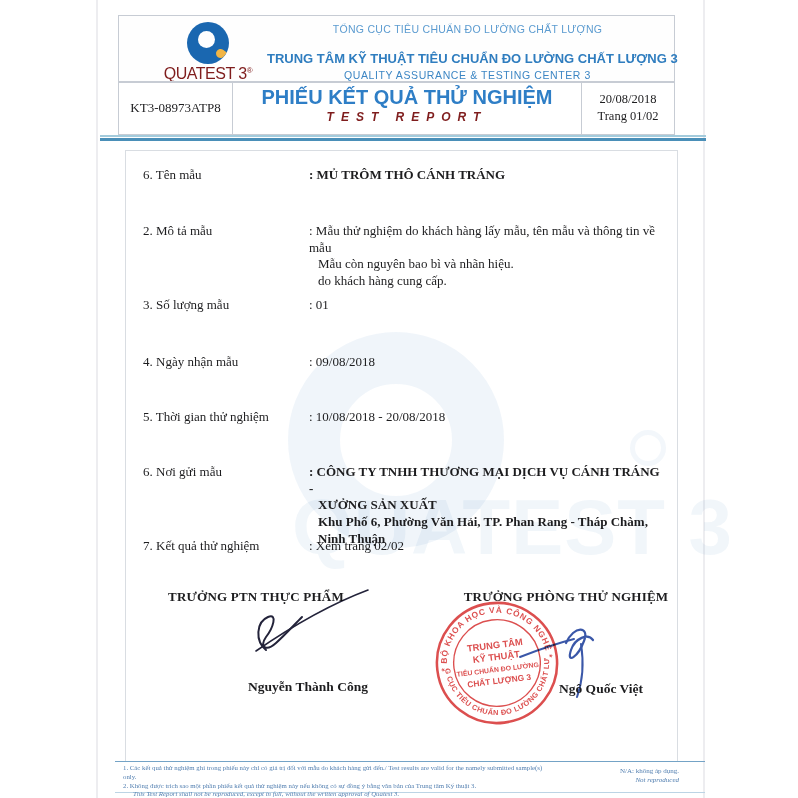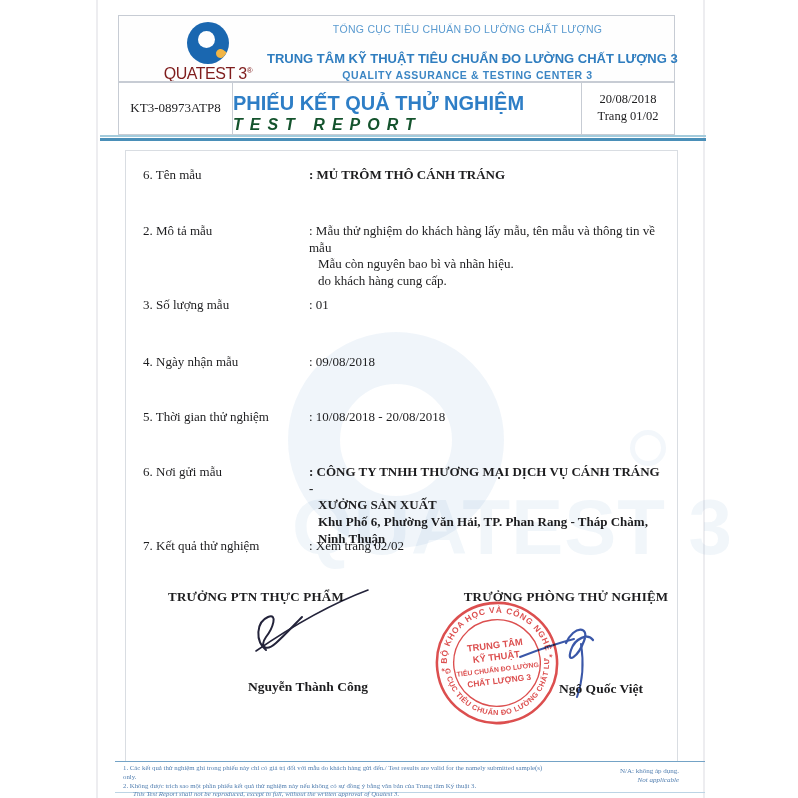--- a/index.html
+++ b/index.html
@@ -21,30 +21,30 @@
   .ring .hole{position:absolute;left:11px;top:9px;width:17px;height:17px;border-radius:50%;background:#fefefe;}
   .ring .tick{position:absolute;right:4px;bottom:6px;width:9px;height:9px;background:#f2b545;
               border-radius:60% 10% 60% 60%;transform:rotate(35deg);}
   .logoname{font-family:"Liberation Sans","DejaVu Sans",sans-serif;font-weight:normal;color:#7f1d1d;
             font-size:16px;letter-spacing:-0.5px;white-space:nowrap;}
   .logoname sup{font-size:8px;}
   .orgs{position:absolute;left:148px;right:6px;top:7px;text-align:center;
         font-family:"Liberation Sans","DejaVu Sans",sans-serif;}
   .org1{font-size:10.5px;color:#5b9bd0;letter-spacing:0.3px;}
   .org2{font-size:13px;font-weight:bold;color:#2f7dbf;margin-top:16px;white-space:nowrap;}
-  .org3{font-size:10.5px;font-weight:bold;color:#3c86c4;margin-top:3px;letter-spacing:0.6px;}
+  .org3{font-size:10.5px;font-weight:normal;color:#3c86c4;margin-top:3px;letter-spacing:0.6px;}
   
   .tbar{position:absolute;left:118px;top:81px;width:555px;height:52px;border:1px solid #c7ccd4;
         display:flex;align-items:stretch;}
   .tcell-no{width:113px;display:flex;align-items:center;justify-content:center;font-size:13px;
             border-right:1px solid #c7ccd4;}
-  .tcell-main{flex:1;padding-top:10px;border-right:1px solid #c7ccd4;}
+  .tcell-main{flex:1;text-align:center;padding-top:4px;border-right:1px solid #c7ccd4;}
   .t-vi{font-family:"Liberation Sans","DejaVu Sans",sans-serif;font-weight:bold;font-size:20px;color:#2e7ec6;}
   .t-en{font-family:"Liberation Sans","DejaVu Sans",sans-serif;font-weight:bold;font-style:italic;
-        font-size:16px;color:#14532d;letter-spacing:7px;margin-top:1px;}
+        font-size:12px;color:#7f1d1d;letter-spacing:7px;margin-top:1px;}
   .tcell-date{width:92px;display:flex;flex-direction:column;align-items:center;justify-content:center;
               font-size:12.5px;line-height:1.35;}
   .rule1{position:absolute;left:100px;top:135px;width:606px;height:2px;background:#a3cbdc;}
   .rule2{position:absolute;left:100px;top:138px;width:606px;height:3px;background:#4a8fb8;}
   
   .content{position:absolute;left:125px;top:150px;width:551px;height:610px;border:1px solid #d9dde2;}
   .row{position:absolute;left:0;width:100%;}
   .lbl{position:absolute;left:17px;top:0;width:168px;font-size:13px;}
   .val{position:absolute;left:183px;top:0;width:355px;font-size:13px;line-height:1.28;}
   .val .cont{margin-left:9px;}
@@ -191,17 +191,17 @@
 
   <div class="footer">
     <div class="notes">
       <div>1. Các kết quả thử nghiệm ghi trong phiếu này chỉ có giá trị đối với mẫu do khách hàng gửi đến./ Test results are valid for the namely submitted sample(s) only.</div>
       <div>2. Không được trích sao một phần phiếu kết quả thử nghiệm này nếu không có sự đồng ý bằng văn bản của Trung tâm Kỹ thuật 3.</div>
       <div class="it">This Test Report shall not be reproduced, except in full, without the written approval of Quatest 3.</div>
 
     </div>
     <div class="na">
       <div>N/A: không áp dụng.</div>
-      <div class="it">Not applicable</div>
+      <div class="it">Not reproduced</div>
     </div>
   </div>
 
 </div>
 
 </body></html>

